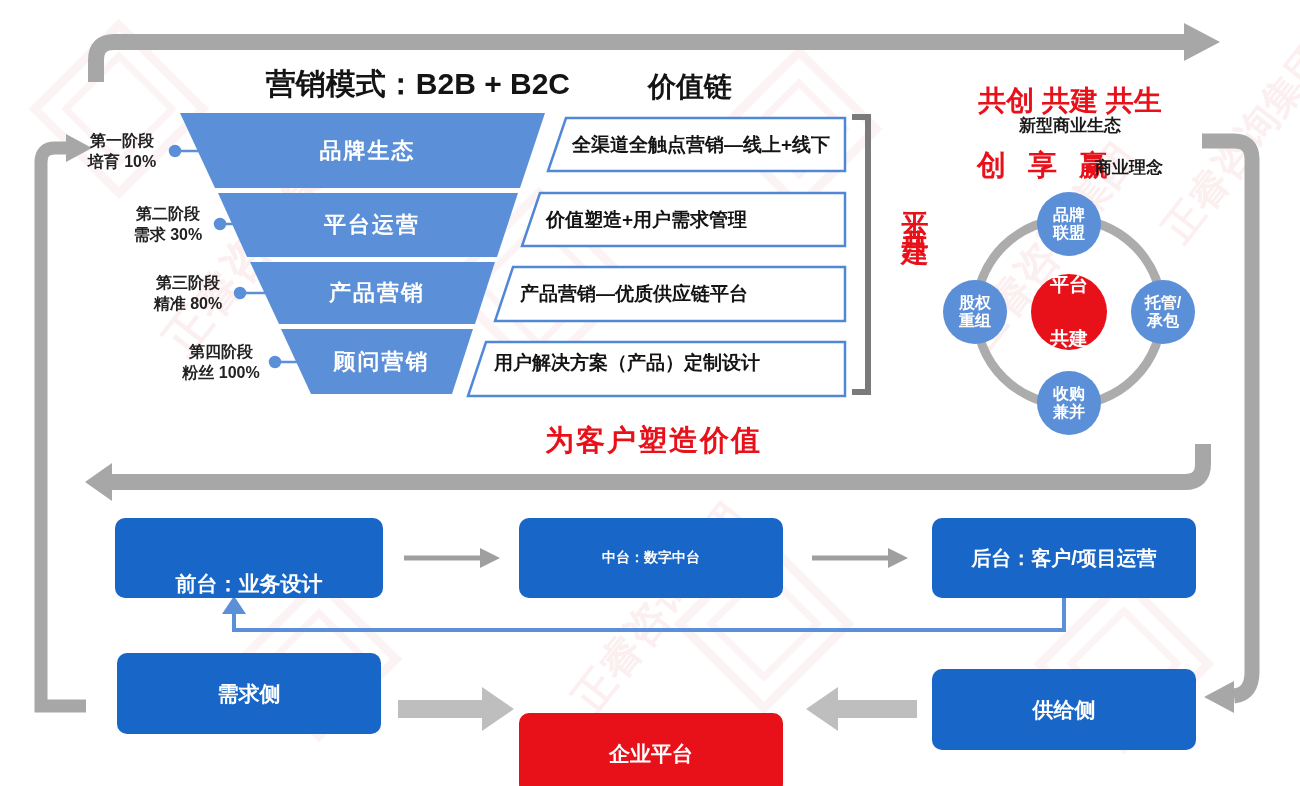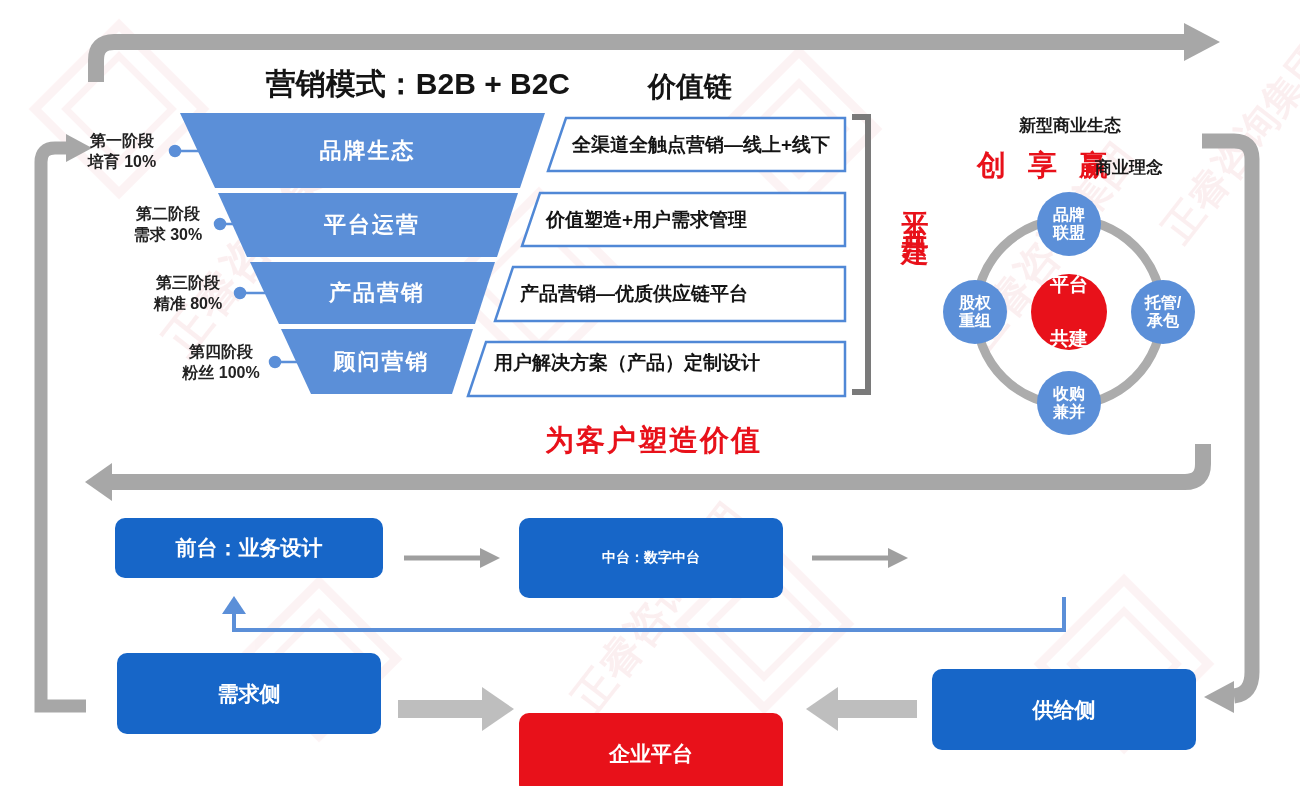--- a/index.html
+++ b/index.html
@@ -147,20 +147,21 @@
   <div class="abs funnel-text" style="left:279px;top:262px;width:196px;height:62px;">产品营销</div>
   <div class="abs funnel-text" style="left:311px;top:329px;width:141px;height:65px;">顾问营销</div>
 
   <div class="abs chain-text" style="left:572px;top:118px;height:53px;">全渠道全触点营销—线上+线下</div>
   <div class="abs chain-text" style="left:546px;top:193px;height:53px;">价值塑造+用户需求管理</div>
   <div class="abs chain-text" style="left:520px;top:267px;height:54px;">产品营销—优质供应链平台</div>
   <div class="abs chain-text" style="left:494px;top:342px;height:42px;">用户解决方案（产品）定制设计</div>
 
   <div class="abs v-label" style="left:897px;top:190px;height:160px;">平台共建</div>
 
+  <div class="abs red-slogan" style="left:955px;top:82px;width:230px;font-size:28px;text-align:center;">共创 共建 共生</div>
   <div class="abs dark-sub" style="left:955px;top:114px;width:230px;font-size:17px;text-align:center;">新型商业生态</div>
   <div class="abs red-slogan" style="left:977px;top:146px;font-size:29px;letter-spacing:7px;">创 享 赢</div>
   <div class="abs dark-sub" style="left:1095px;top:156px;font-size:17px;">商业理念</div>
 
   <div class="node-circle center-circle" style="left:1031px;top:274px;width:76px;height:76px;font-size:19px;justify-content:space-between;">
     <span>平台</span>
     <span>共建</span>
   </div>
   <div class="node-circle" style="left:1131px;top:280px;width:64px;height:64px;font-size:16px;">
     <span>托管/</span>
@@ -174,26 +175,29 @@
     <span>收购</span>
     <span>兼并</span>
   </div>
   <div class="node-circle" style="left:943px;top:280px;width:64px;height:64px;font-size:16px;">
     <span>股权</span>
     <span>重组</span>
   </div>
 
   <div class="abs red-slogan" style="left:545px;top:421px;font-size:29px;letter-spacing:2px;">为客户塑造价值</div>
 
-  <div class="proc-box" style="left:115px;top:518px;width:268px;height:60px;font-size:21px;">
+  <div class="proc-box" style="left:115px;top:518px;width:268px;height:80px;font-size:21px;align-items:flex-end;">
     <span>前台：业务设计</span>
   </div>
   <div class="proc-box" style="left:519px;top:518px;width:264px;height:80px;font-size:14px;">
     <span>中台：数字中台</span>
   </div>
+  <div class="proc-box" style="left:932px;top:518px;width:264px;height:80px;font-size:20px;">
+    <span>后台：客户/项目运营</span>
+  </div>
 
   <div class="proc-box" style="left:117px;top:653px;width:264px;height:81px;font-size:21px;">
     <span>需求侧</span>
   </div>
   <div class="proc-box red-box" style="left:519px;top:669px;width:264px;height:81px;font-size:21px;">
     <span>企业平台</span>
   </div>
   <div class="proc-box" style="left:932px;top:669px;width:264px;height:81px;font-size:21px;">
     <span>供给侧</span>
   </div>

